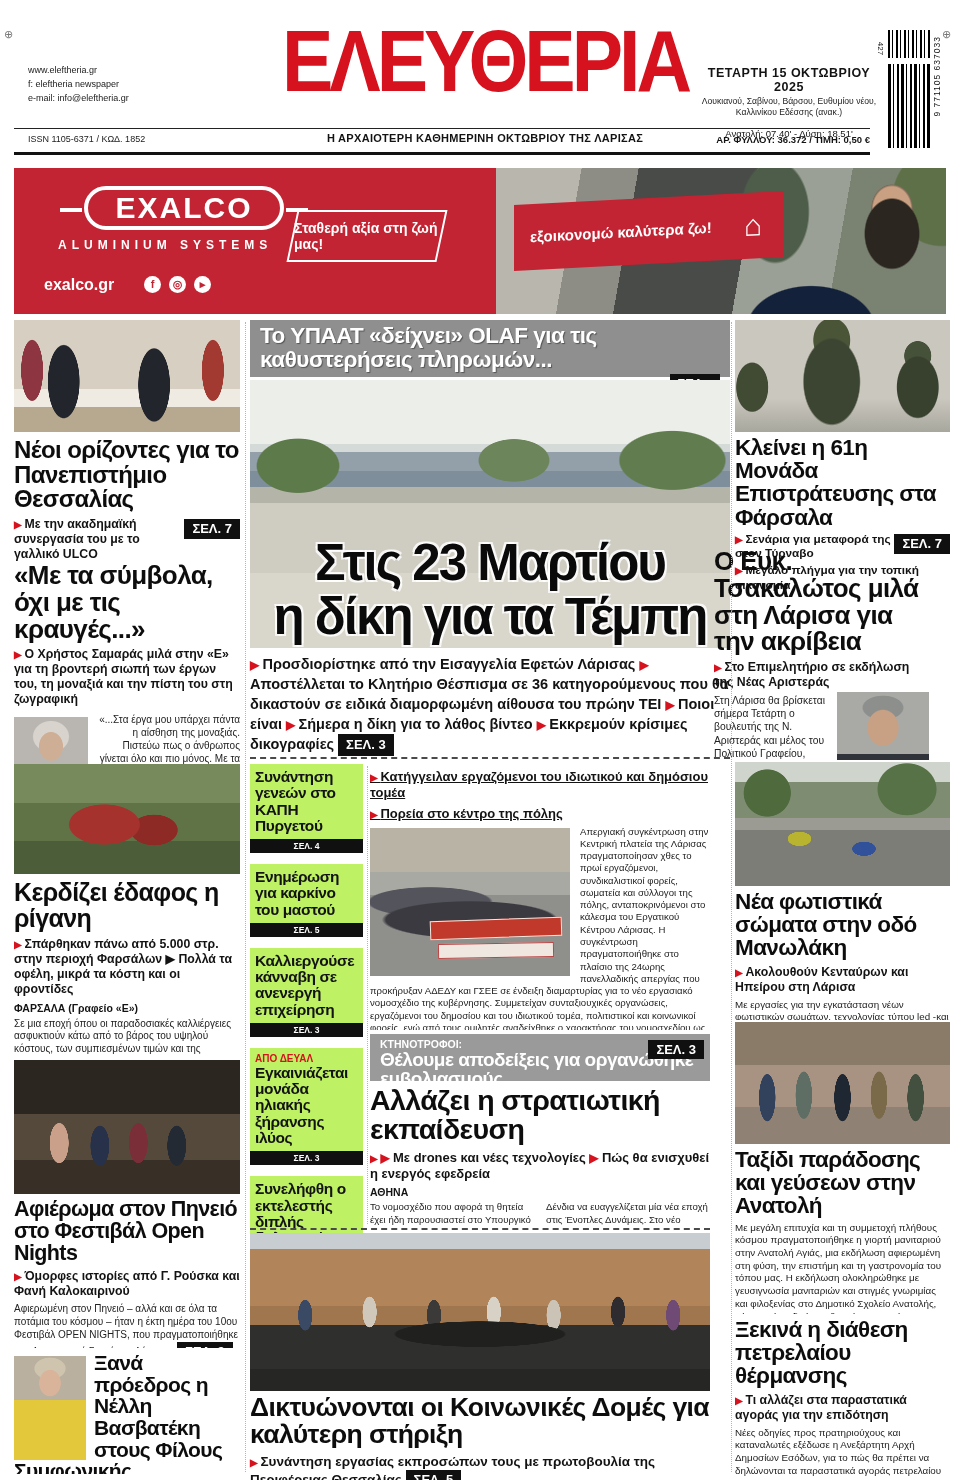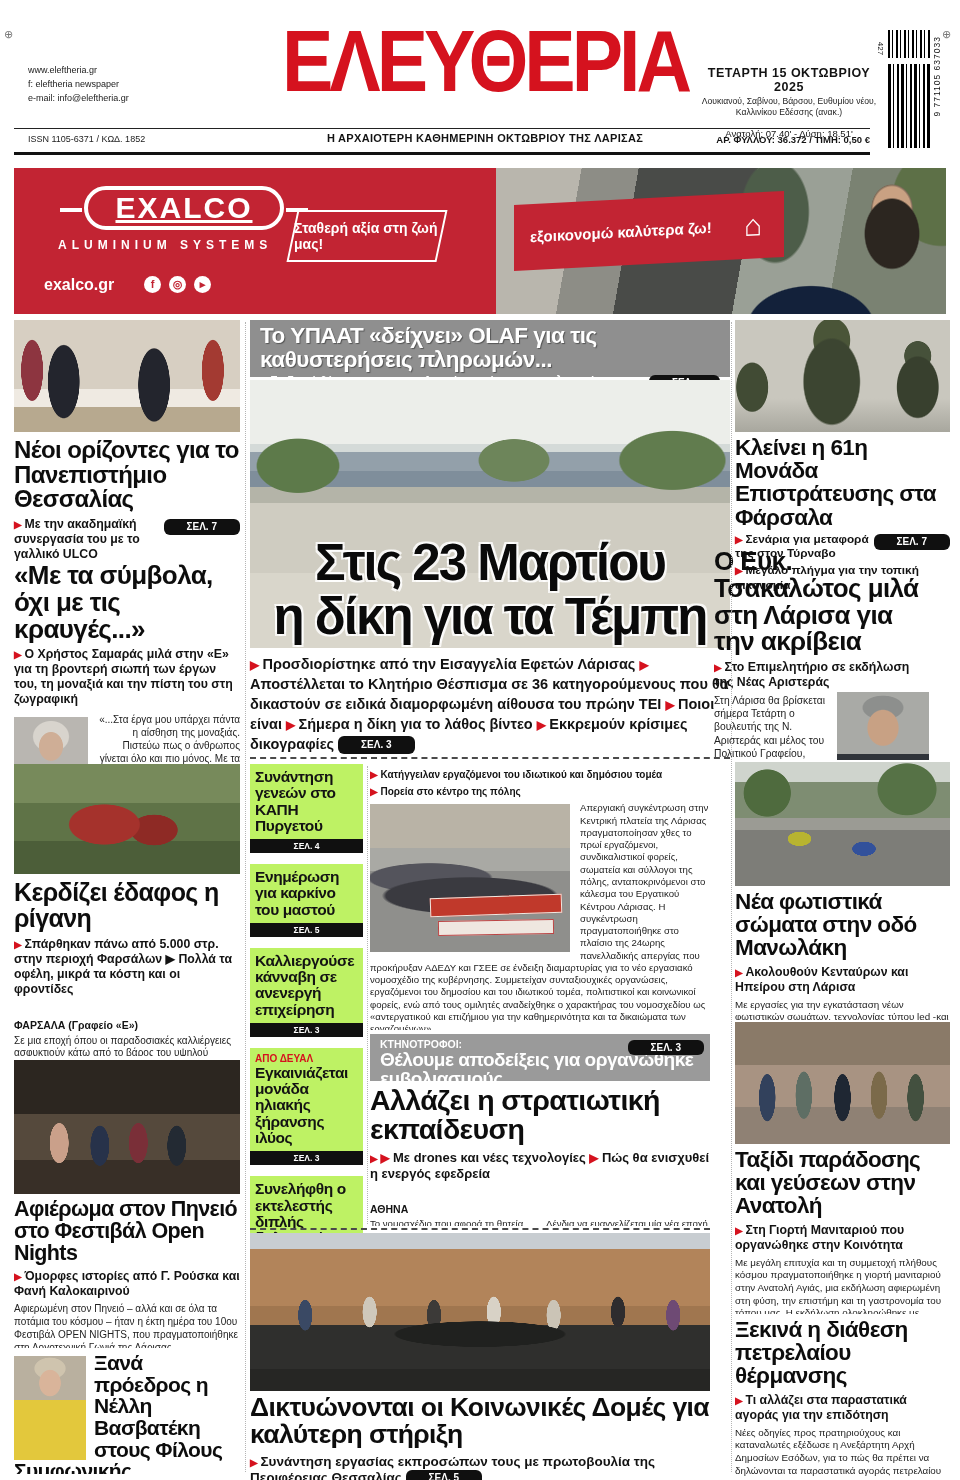--- a/index.html
+++ b/index.html
@@ -46,40 +46,40 @@
       radial-gradient(34px 40px at 88% 28%,#c9a182 0 55%,#7c6a58 60%,transparent 62%),
       radial-gradient(90px 60px at 70% 110%,#13213a 0 70%,transparent 72%),
       radial-gradient(80px 80px at 99% 20%,#5d7047 0 60%,transparent 62%),
       radial-gradient(60px 90px at 62% 30%,#4d5d49 0 55%,transparent 58%),
       linear-gradient(100deg,#b9b6ad 0 18%,#8d8d86 18% 30%,#494b48 30% 55%,#9aa096 55% 75%,#7a8272 75% 100%);}
   .banner-photo .ribbon{position:absolute;left:18px;top:30px;width:270px;height:66px;background:var(--banner-red);
     transform:skewY(-3deg);display:flex;align-items:center;gap:14px;padding:0 16px;}
   .ribbon .rb-txt{color:#fff;font-size:15px;font-weight:700;line-height:1.15;}
   .ribbon .house{font-size:30px;color:#fff;line-height:1;margin-left:auto;margin-right:6px;}
   .ex-logo{position:absolute;left:70px;top:18px;width:200px;height:44px;border:4px solid #fff;border-radius:22px;
-    display:flex;align-items:center;justify-content:center;color:#fff;font-size:30px;font-weight:900;letter-spacing:2px;text-decoration:underline;}
+    display:flex;align-items:center;justify-content:center;color:#fff;font-size:30px;font-weight:900;letter-spacing:2px;}
   .ex-logo::before,.ex-logo::after{content:"";position:absolute;top:18px;width:22px;height:4px;background:#fff;}
   .ex-logo::before{left:-28px;} .ex-logo::after{right:-28px;}
   .ex-sub{position:absolute;left:44px;top:70px;width:240px;text-align:left;color:#fff;font-size:12px;font-weight:700;letter-spacing:5px;}
   .ex-slogan{position:absolute;left:278px;top:42px;width:150px;height:52px;border:2px solid #fff;transform:skewX(-12deg);
     display:flex;align-items:center;justify-content:center;}
   .ex-slogan span{transform:skewX(12deg);color:#fff;font-size:14px;font-weight:700;line-height:1.15;text-align:left;}
   .ex-url{position:absolute;left:30px;top:108px;color:#fff;font-size:16px;font-weight:700;}
   .socials{position:absolute;left:130px;top:108px;display:flex;gap:8px;}
   .soc{width:17px;height:17px;border-radius:50%;background:#fff;color:var(--banner-red);
     font-size:11px;font-weight:900;display:flex;align-items:center;justify-content:center;line-height:1;}
 
   
   .hl{font-weight:800;letter-spacing:-0.6px;line-height:1.03;color:#0d0d0d;}
   .bul{font-size:12.3px;font-weight:700;line-height:1.22;margin-top:5px;}
   .bul::before{content:"▶ ";color:var(--red);font-size:10px;}
   .body{font-size:10px;line-height:1.28;color:#222;margin-top:4px;}
-  .dateline{font-size:10.5px;font-weight:800;margin-top:22px;}
-  .badge{display:inline-block;background:var(--badge);color:#fff;font-size:10px;font-weight:700;
-    padding:2px 23px;vertical-align:middle;border-radius:6px;}
+  .dateline{font-size:10.5px;font-weight:800;margin-top:5px;}
+  .badge{display:inline-block;background:var(--badge);color:#fff;font-size:13px;font-weight:700;
+    padding:2px 8px;vertical-align:middle;}
   .badge-r{float:right;margin-top:2px;}
   .seg{font-weight:800;}
   .seg::before{content:"▶ ";color:var(--red);font-size:12px;}
   .dash{border-top:2px dashed #4a4a4a;height:0;}
   .vsep{position:absolute;width:0;border-left:1px dotted #b5b5b5;}
   .ph{overflow:hidden;}
 
   
   .strip{position:absolute;left:250px;top:320px;width:480px;height:57px;background:var(--strip-gray);padding:4px 10px 0;}
   .strip .s-title{color:#fff;font-size:22.5px;font-weight:800;letter-spacing:-0.5px;line-height:1.05;text-shadow:1px 1px 1px #555;}
@@ -202,21 +202,21 @@
 
   .briefs{position:absolute;left:250px;top:764px;width:113px;}
   .brief{background:#bef264;margin-bottom:11px;padding:5px 5px 0;}
   .brief .bt{font-size:15.5px;font-weight:800;line-height:1.05;letter-spacing:-0.4px;}
   .brief .kick{color:var(--red);font-size:10px;font-weight:800;display:block;margin-bottom:1px;}
   .brief .bbar{display:block;background:var(--badge);color:#fff;text-align:center;
     font-size:8.5px;font-weight:700;padding:2px 0;margin:5px -5px 0;}
 
   .b-labor{left:370px;top:764px;width:340px;height:266px;overflow:hidden;}
   .b-labor .hl{font-size:24.5px;}
-  .b-labor .bul{font-size:10px;}
+  .b-labor .bul{font-size:13px;text-decoration:underline;}
   .b-labor .body{font-size:9.6px;}
   .ktino{position:absolute;left:370px;top:1034px;width:340px;height:47px;background:#9a9a9a;padding:4px 10px;}
   .ktino .kk{color:#fff;font-size:10.5px;font-weight:800;}
   .ktino .kt{color:#fff;font-size:19px;font-weight:800;letter-spacing:-0.5px;line-height:1;}
   .ktino .badge{position:absolute;right:6px;top:6px;}
   .b-military{left:370px;top:1086px;width:340px;height:140px;overflow:hidden;}
   .b-military .hl{font-size:28.5px;}
   .b-military .bul{font-size:13px;}
   .mil-cols{columns:2;column-gap:12px;font-size:9.6px;line-height:1.28;margin-top:3px;color:#222;}
   .dash2{position:absolute;left:250px;top:1228px;width:460px;}
@@ -420,21 +420,20 @@
   <div class="abs ph photo-street"></div>
   <div class="block b-lights">
     <h2 class="hl">Νέα φωτιστικά σώματα στην οδό Μανωλάκη</h2>
     <p class="bul">Ακολουθούν Κενταύρων και Ηπείρου στη Λάρισα</p>
     <p class="body sm-body"><span>Με εργασίες για την εγκατάσταση νέων φωτιστικών σωμάτων, τεχνολογίας τύπου led -και αντικατάσταση των παλαιών- συνεχίζονται από τον Δήμο Λαρισαίων τα έργα των αναπλάσεων σε κεντρικές οδούς της πόλης.</span> </p>
   </div>
 
   <div class="abs ph photo-group"></div>
   <div class="block b-anatoli">
     <h2 class="hl">Ταξίδι παράδοσης και γεύσεων στην Ανατολή</h2>
-    <p class="bul">Στη Γιορτή Μανιταριού που οργανώθηκε στην Κοινότητα</p>
     <p class="body sm-body"><span>Με μεγάλη επιτυχία και τη συμμετοχή πλήθους κόσμου πραγματοποιήθηκε η γιορτή μανιταριού στην Ανατολή Αγιάς, μια εκδήλωση αφιερωμένη στη φύση, την επιστήμη και τη γαστρονομία του τόπου μας. Η εκδήλωση ολοκληρώθηκε με γευσιγνωσία μανιταριών και στιγμές γνωριμίας και φιλοξενίας στο Δημοτικό Σχολείο Ανατολής, μέσα σε ένα ιδιαίτερα θερμό και χαρούμενο κλίμα.</span> </p>
   </div>
 
   <div class="block b-oil">
     <h2 class="hl">Ξεκινά η διάθεση πετρελαίου θέρμανσης</h2>
     <p class="bul">Τι αλλάζει στα παραστατικά αγοράς για την επιδότηση</p>
     <p class="body sm-body"><span>Νέες οδηγίες προς πρατηριούχους και καταναλωτές εξέδωσε η Ανεξάρτητη Αρχή Δημοσίων Εσόδων, για το πώς θα πρέπει να δηλώνονται τα παραστατικά αγοράς πετρελαίου θέρμανσης από σήμερα 15/10, οπότε ανοίγει η περίοδος διάθεσης πετρελαίου θέρμανσης (DIESEL) με μειωμένο Ειδικό Φόρο Κατανάλωσης.</span> </p>
   </div>
 
   <div class="vsep" style="left:245px;top:322px;height:1150px;"></div>

